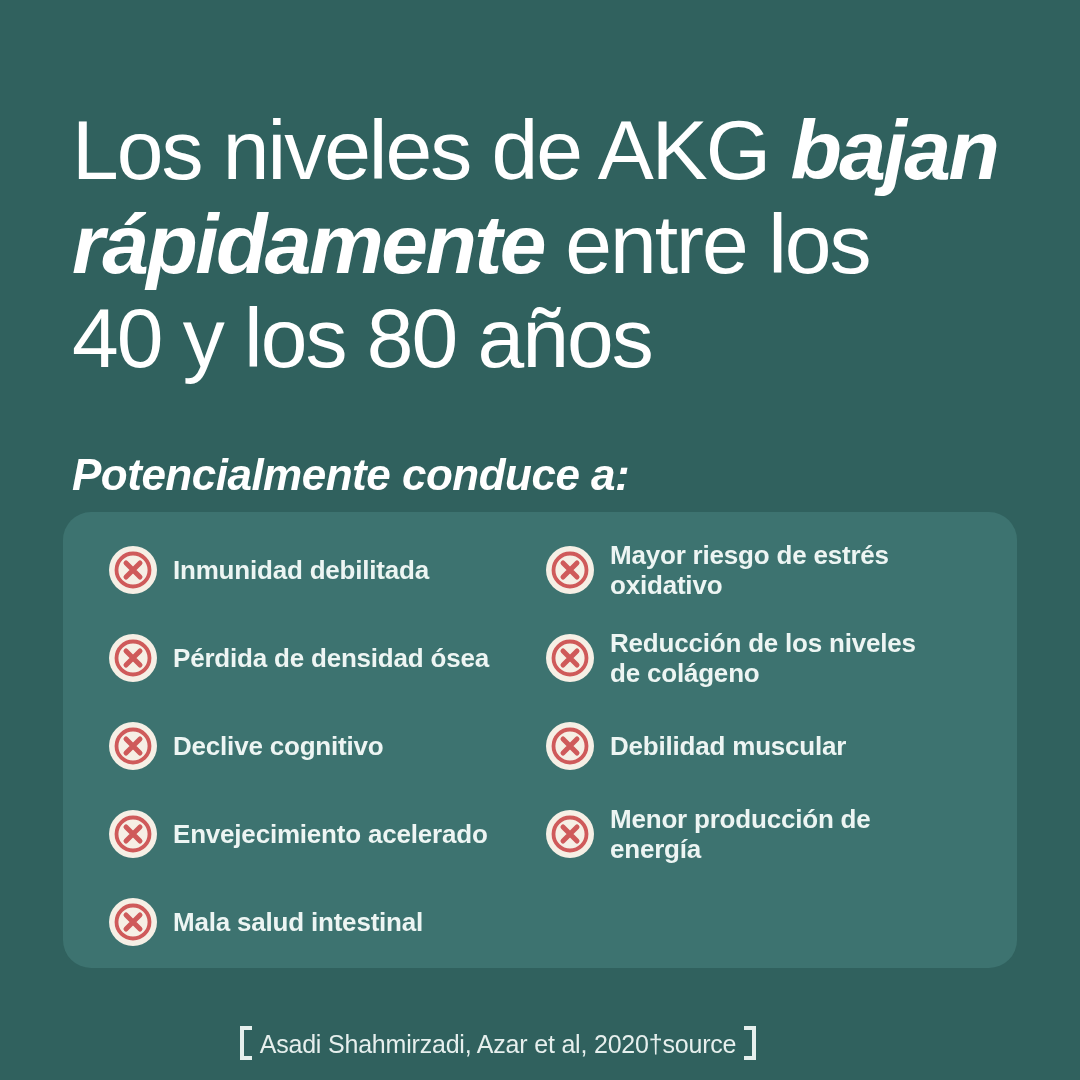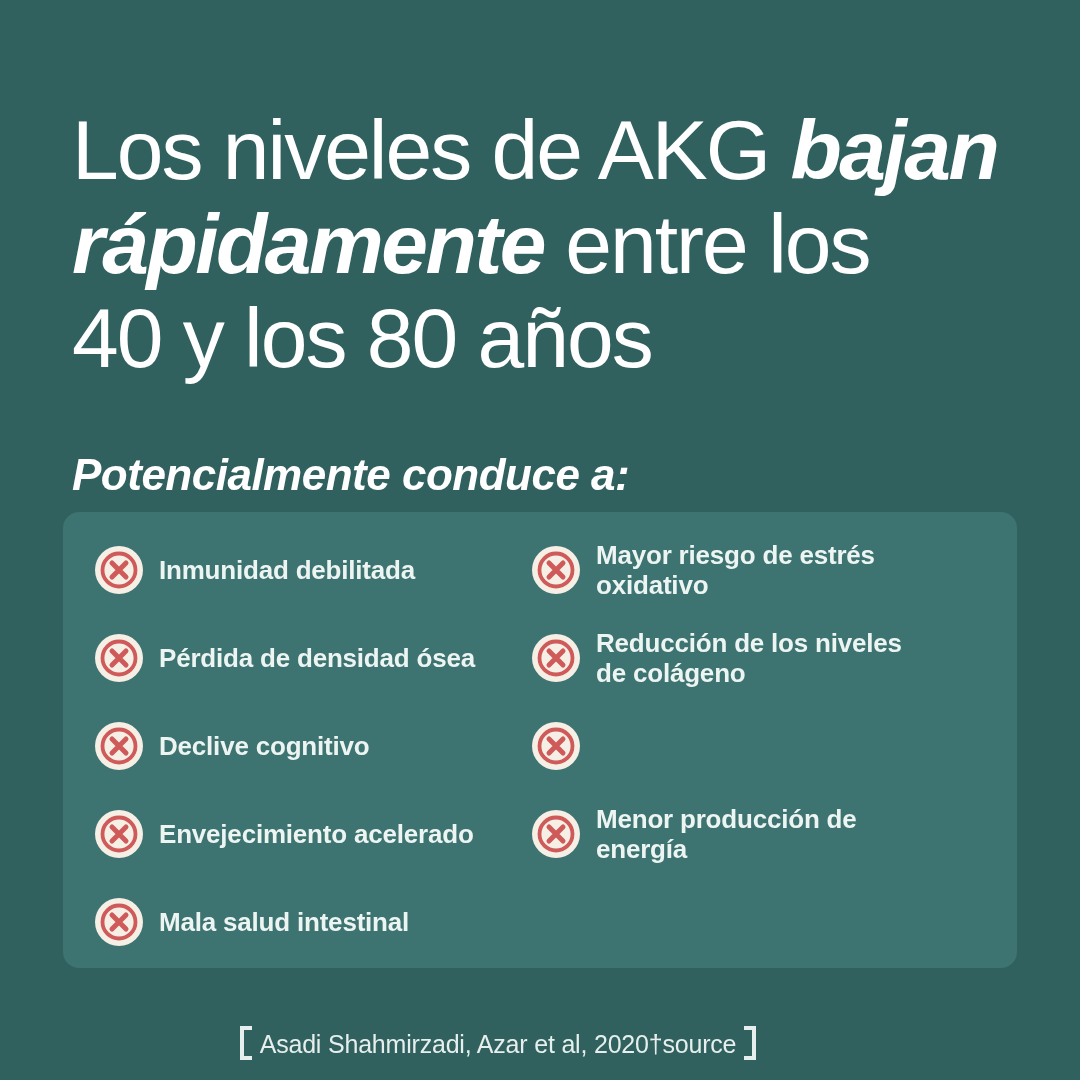--- a/index.html
+++ b/index.html
@@ -52,22 +52,22 @@
 
   
   .panel {
     position: absolute;
     left: 63px;
     top: 512px;
     width: 954px;
     height: 456px;
     box-sizing: border-box;
     background: var(--panel, #3D7370);
-    border-radius: 16px;
-    padding: 14px 30px 0 32px;
+    border-radius: 28px;
+    padding: 14px 30px 0 46px;
     display: grid;
     grid-template-columns: 437px 1fr;
     grid-template-rows: repeat(5, 88px);
     grid-auto-flow: column;
     overflow: hidden;
   }
   .effect-item {
     display: flex;
     align-items: center;
     gap: 16px;
@@ -182,20 +182,21 @@
           <path d="M17 17 L31 31 M31 17 L17 31" stroke="var(--icon-red)" stroke-width="5" stroke-linecap="round" fill="none"></path>
         </svg>
       <span class="effect-label">Reducción de los niveles de colágeno</span>
     </div>
     <div class="effect-item">
       <svg class="x-icon" viewBox="0 0 48 48">
           <circle cx="24" cy="24" r="24" fill="var(--icon-bg)"></circle>
           <circle cx="24" cy="24" r="16.5" fill="none" stroke="var(--icon-red)" stroke-width="3.8"></circle>
           <path d="M17 17 L31 31 M31 17 L17 31" stroke="var(--icon-red)" stroke-width="5" stroke-linecap="round" fill="none"></path>
         </svg>
+      <span class="effect-label">Debilidad muscular</span>
     </div>
     <div class="effect-item">
       <svg class="x-icon" viewBox="0 0 48 48">
           <circle cx="24" cy="24" r="24" fill="var(--icon-bg)"></circle>
           <circle cx="24" cy="24" r="16.5" fill="none" stroke="var(--icon-red)" stroke-width="3.8"></circle>
           <path d="M17 17 L31 31 M31 17 L17 31" stroke="var(--icon-red)" stroke-width="5" stroke-linecap="round" fill="none"></path>
         </svg>
       <span class="effect-label">Menor producción de energía</span>
     </div>
 

